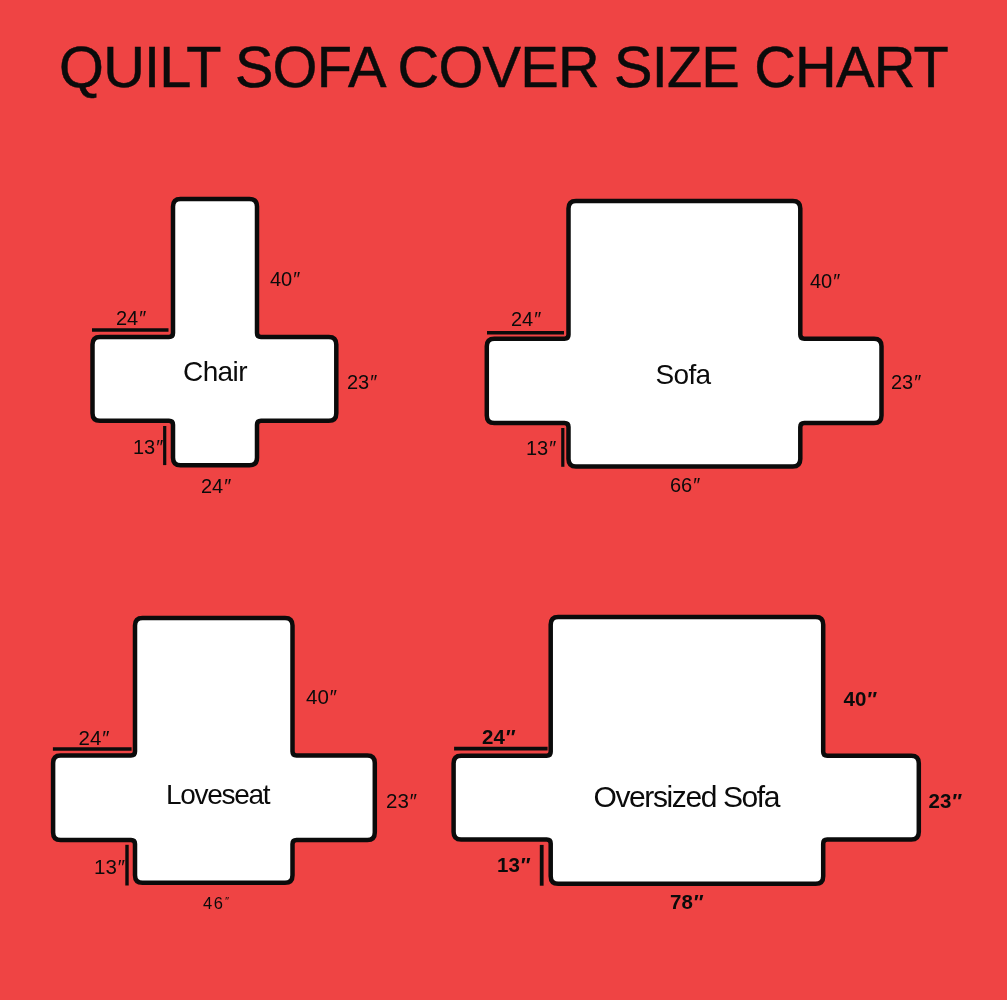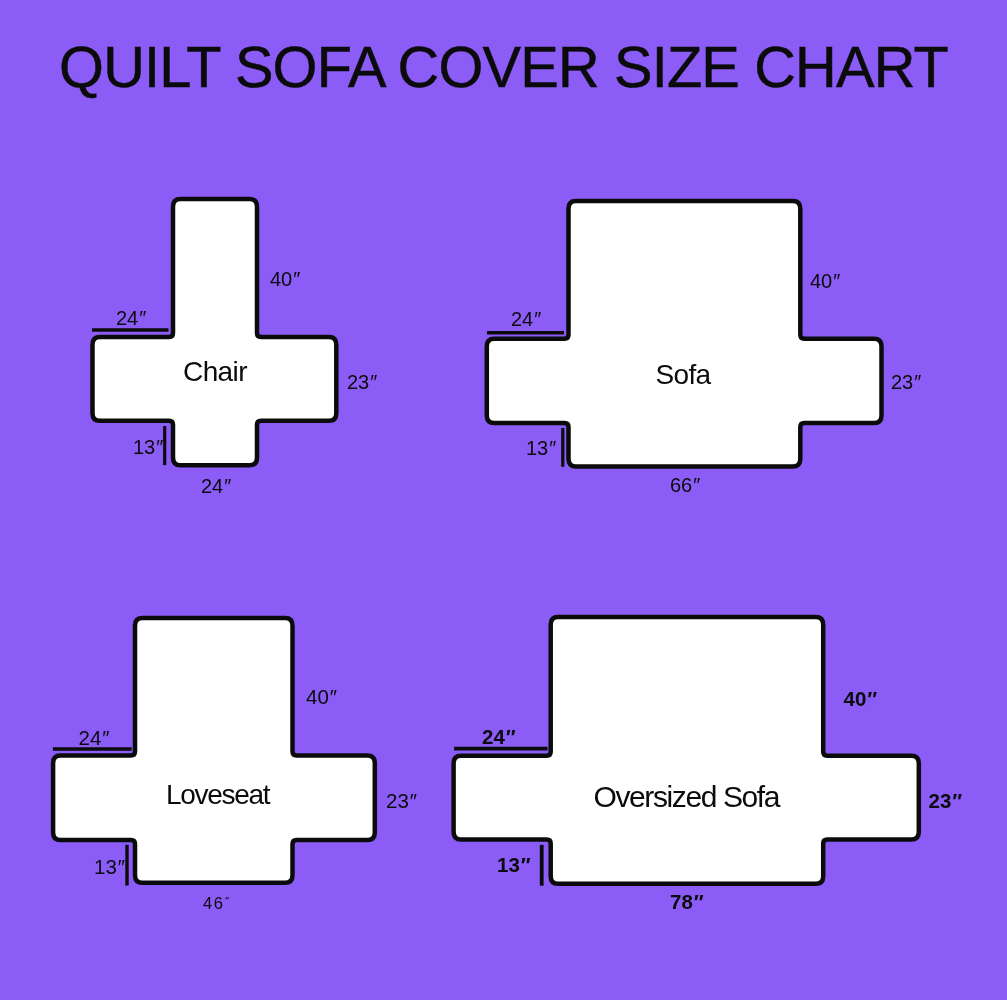--- a/index.html
+++ b/index.html
@@ -1,16 +1,16 @@
 <!DOCTYPE html>
 <html><head>
 <meta charset="utf-8">
 <style>
   html,body{margin:0;padding:0;background:#fff;}
-  .page{position:relative;width:1007px;height:1000px;background:#8b5cf6;overflow:hidden;
+  .page{position:relative;width:1007px;height:1000px;background:#ef4444;overflow:hidden;
         font-family:"Liberation Sans", sans-serif;color:#000;}
   svg{position:absolute;left:0;top:0;}
   text{fill:#0b0b0b;}
   .dim{font-size:20px;}
   .dim2{font-size:20.5px;}
   .dimb{font-size:20.5px;font-weight:bold;}
   .name{font-size:28px;letter-spacing:-0.6px;}
 </style>
 </head>
 <body>

